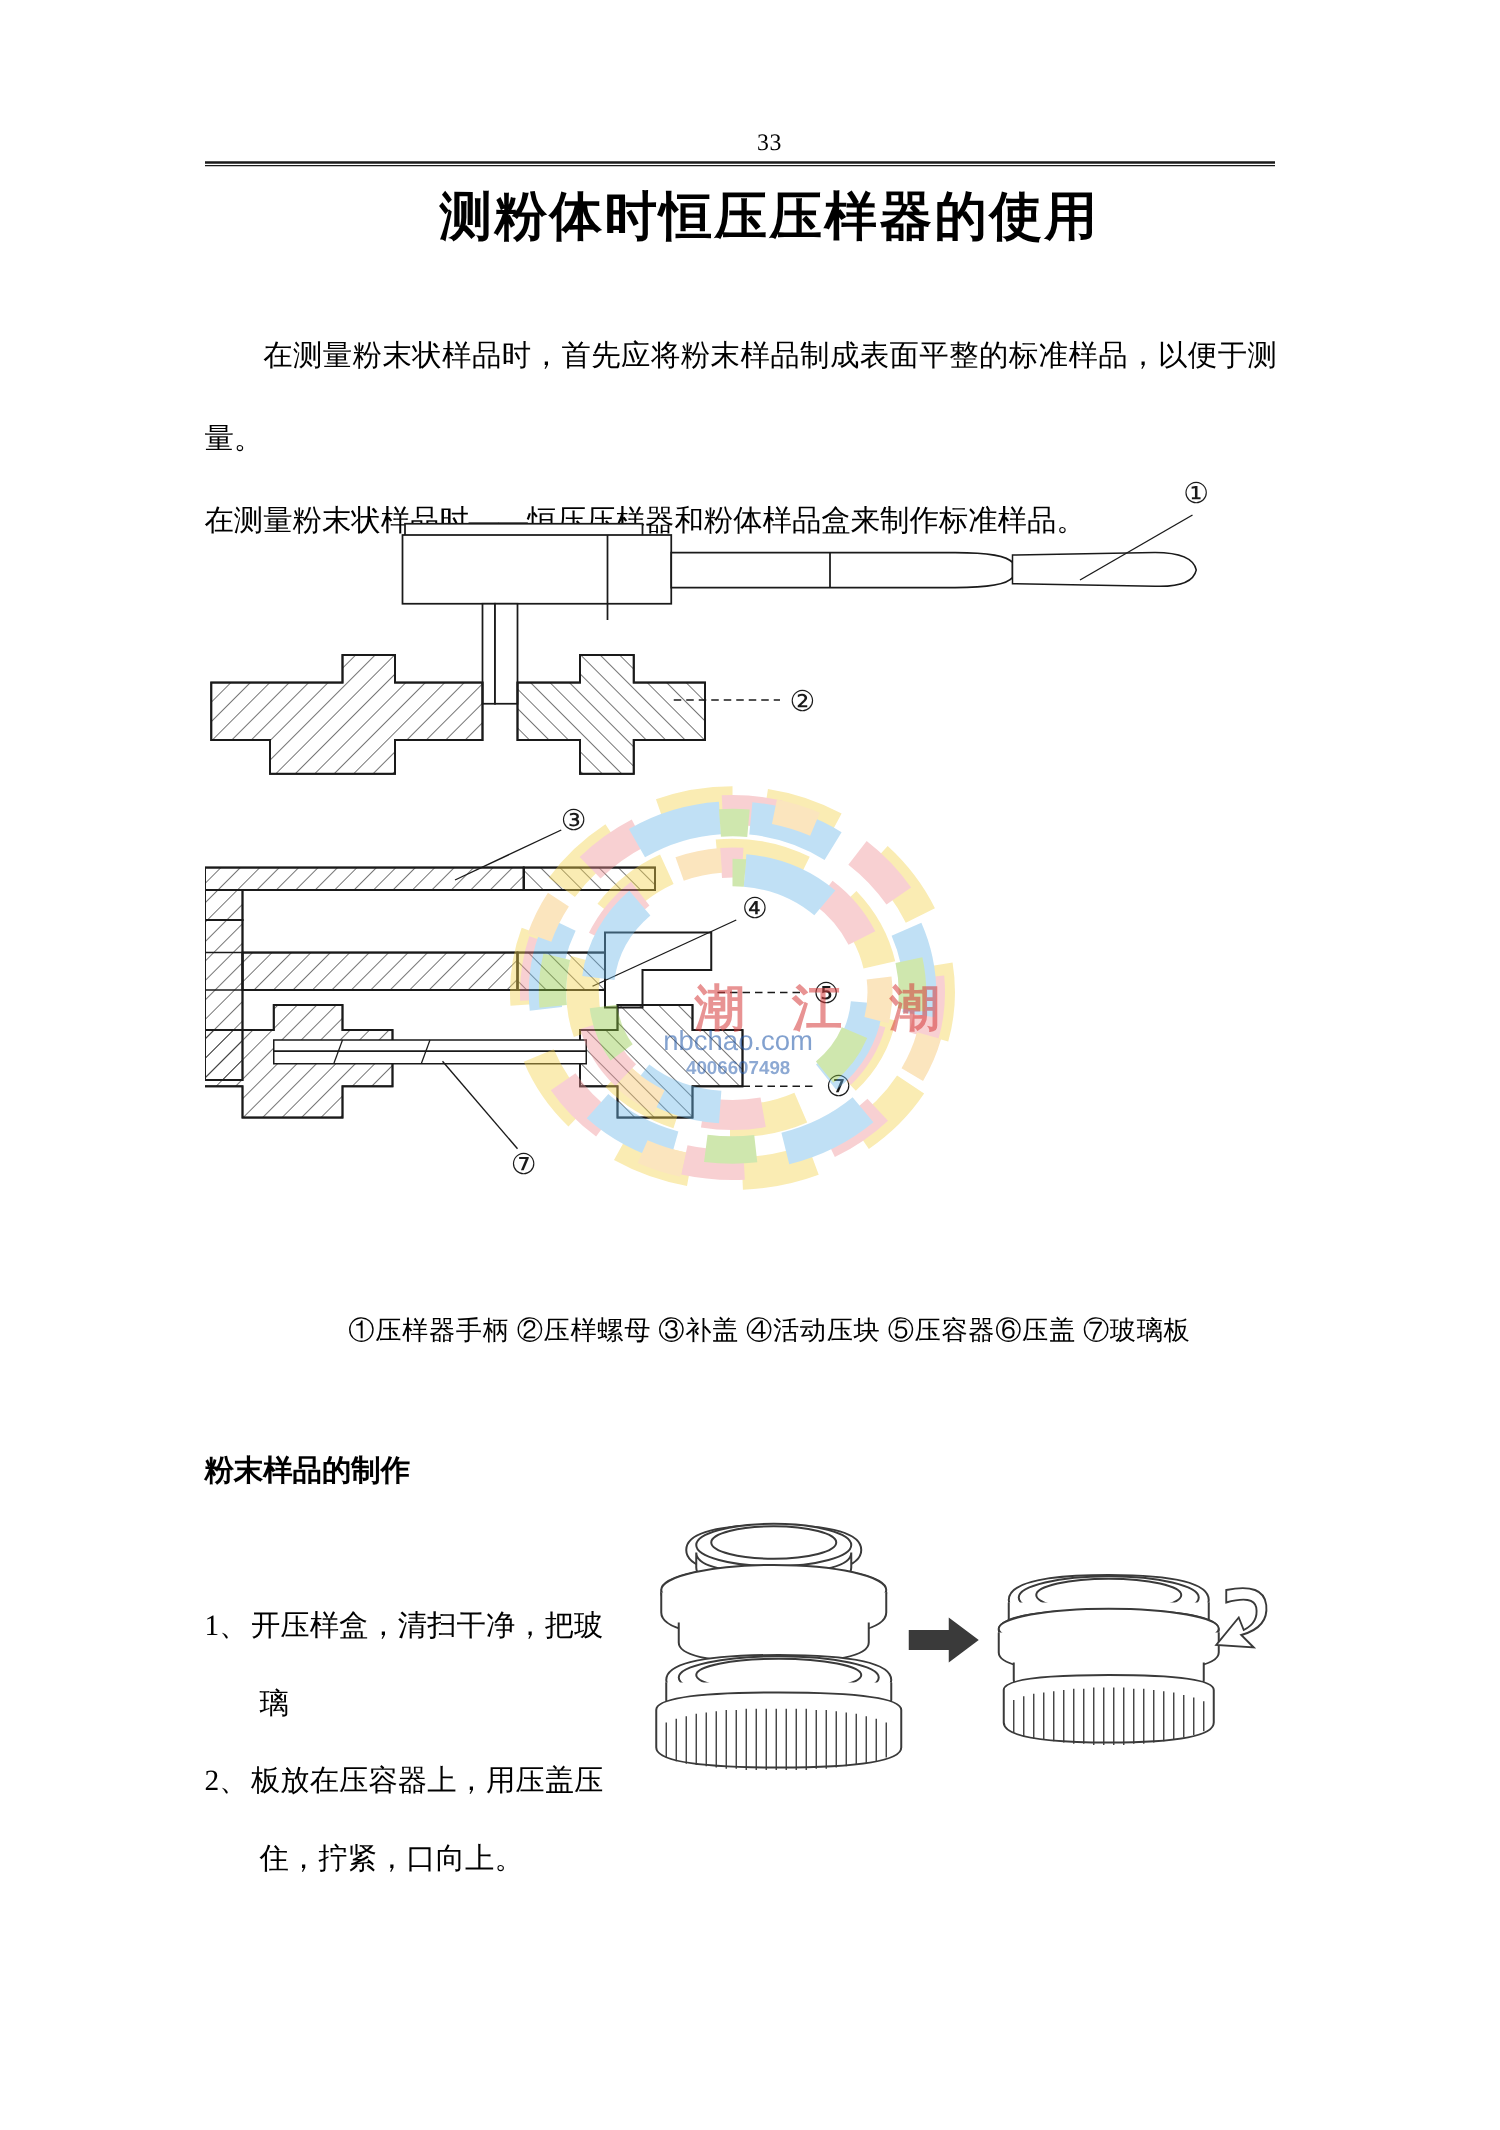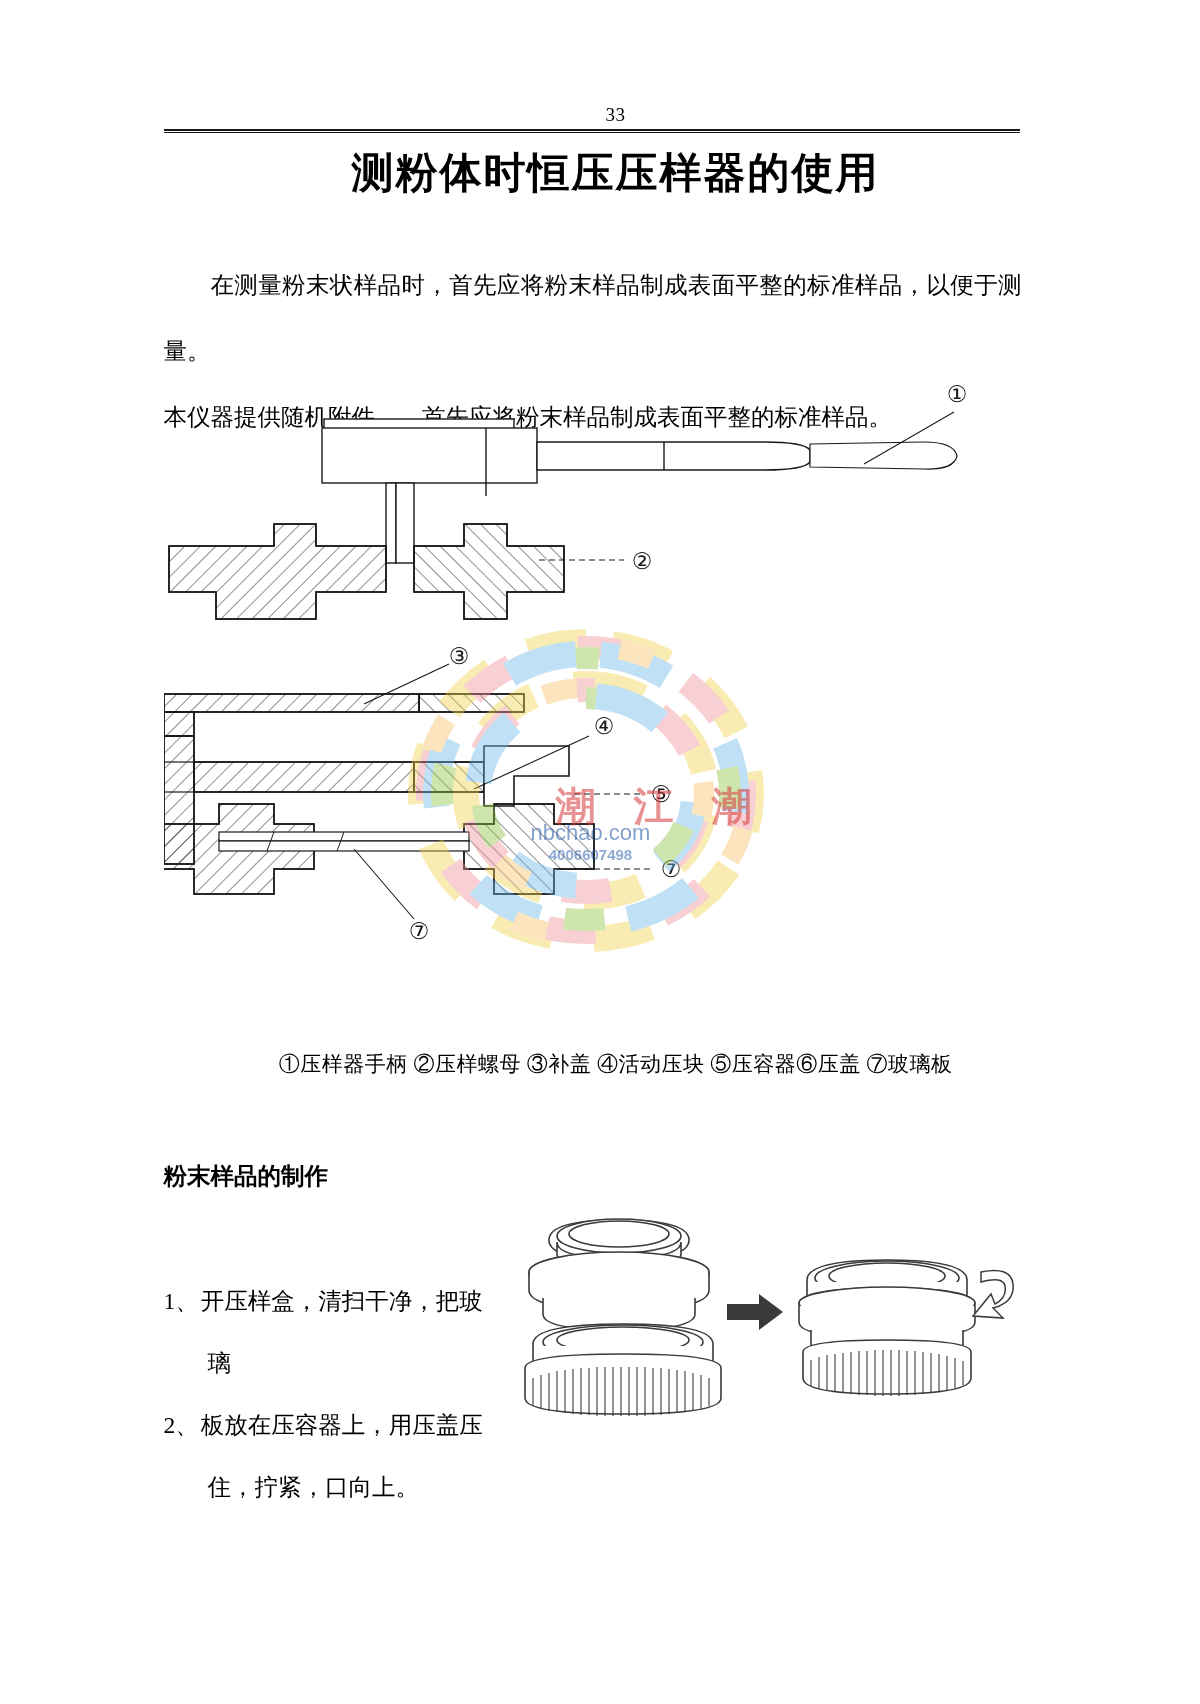--- a/index.html
+++ b/index.html
@@ -181,21 +181,21 @@
 
 <div class="page">
 
   <div class="page-number">33</div>
   <div class="header-rule"></div>
 
   <div class="doc-title">测粉体时恒压压样器的使用</div>
 
   <div class="intro">
     <p class="indent">在测量粉末状样品时，首先应将粉末样品制成表面平整的标准样品，以便于测量。</p>
-    <p>本仪器提供随机附件——首先应将粉末样品制成表面平整的标准样品。</p>
+    <p>在测量粉末状样品时——恒压压样器和粉体样品盒来制作标准样品。</p>
   </div>
 
   <div class="figure-zone">
     <svg width="858" height="620" viewBox="0 0 858 620" xmlns="http://www.w3.org/2000/svg">
       <defs>
         <pattern id="hatchR" width="11" height="11" patternTransform="rotate(45)" patternUnits="userSpaceOnUse">
           <line x1="0" y1="0" x2="0" y2="11" stroke="#222" stroke-width="1"></line>
         </pattern>
         <pattern id="hatchL" width="11" height="11" patternTransform="rotate(-45)" patternUnits="userSpaceOnUse">
           <line x1="0" y1="0" x2="0" y2="11" stroke="#222" stroke-width="1"></line>

